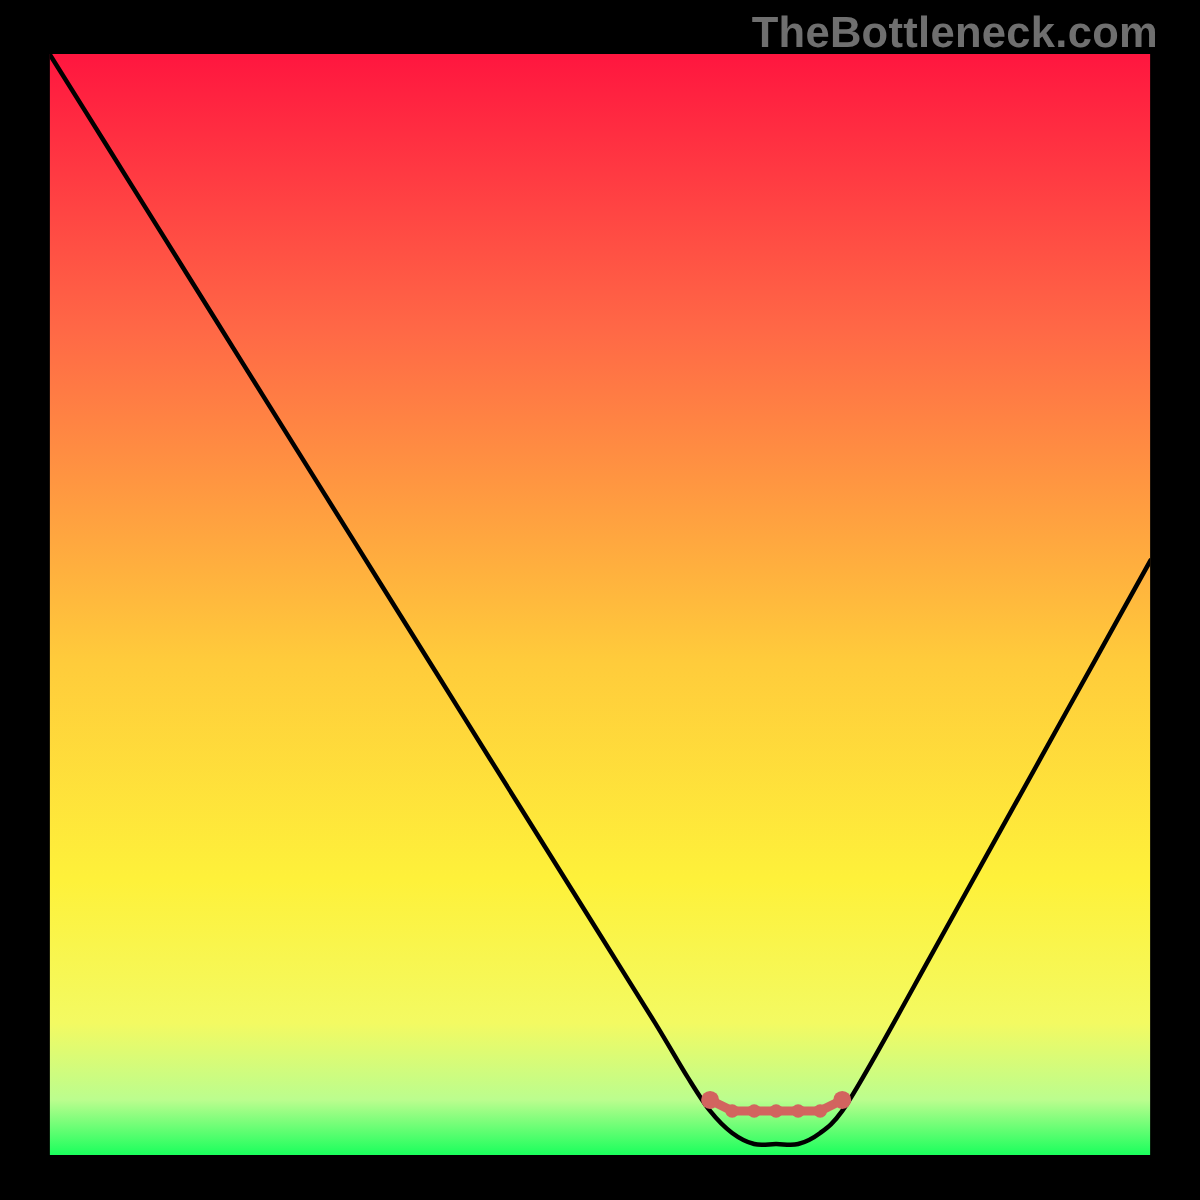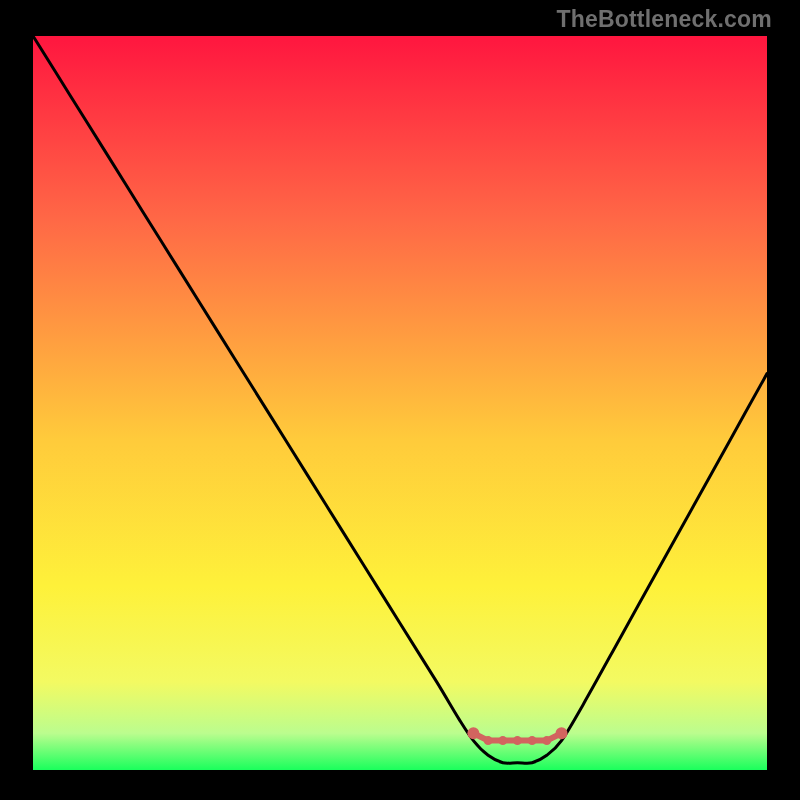--- a/index.html
+++ b/index.html
@@ -16,21 +16,21 @@
     left: 33px;
     width: 734px;
     height: 734px;
     overflow: hidden;
   }
   .watermark {
     position: absolute;
     top: 6px;
     right: 28px;
     font-family: Arial, Helvetica, sans-serif;
-    font-size: 23px;
+    font-size: 29px;
     font-weight: 600;
     color: #6f6f6f;
     letter-spacing: 0.2px;
   }
   svg { display: block; }
 </style>
 </head>
 <body>
 
 <div class="frame">

